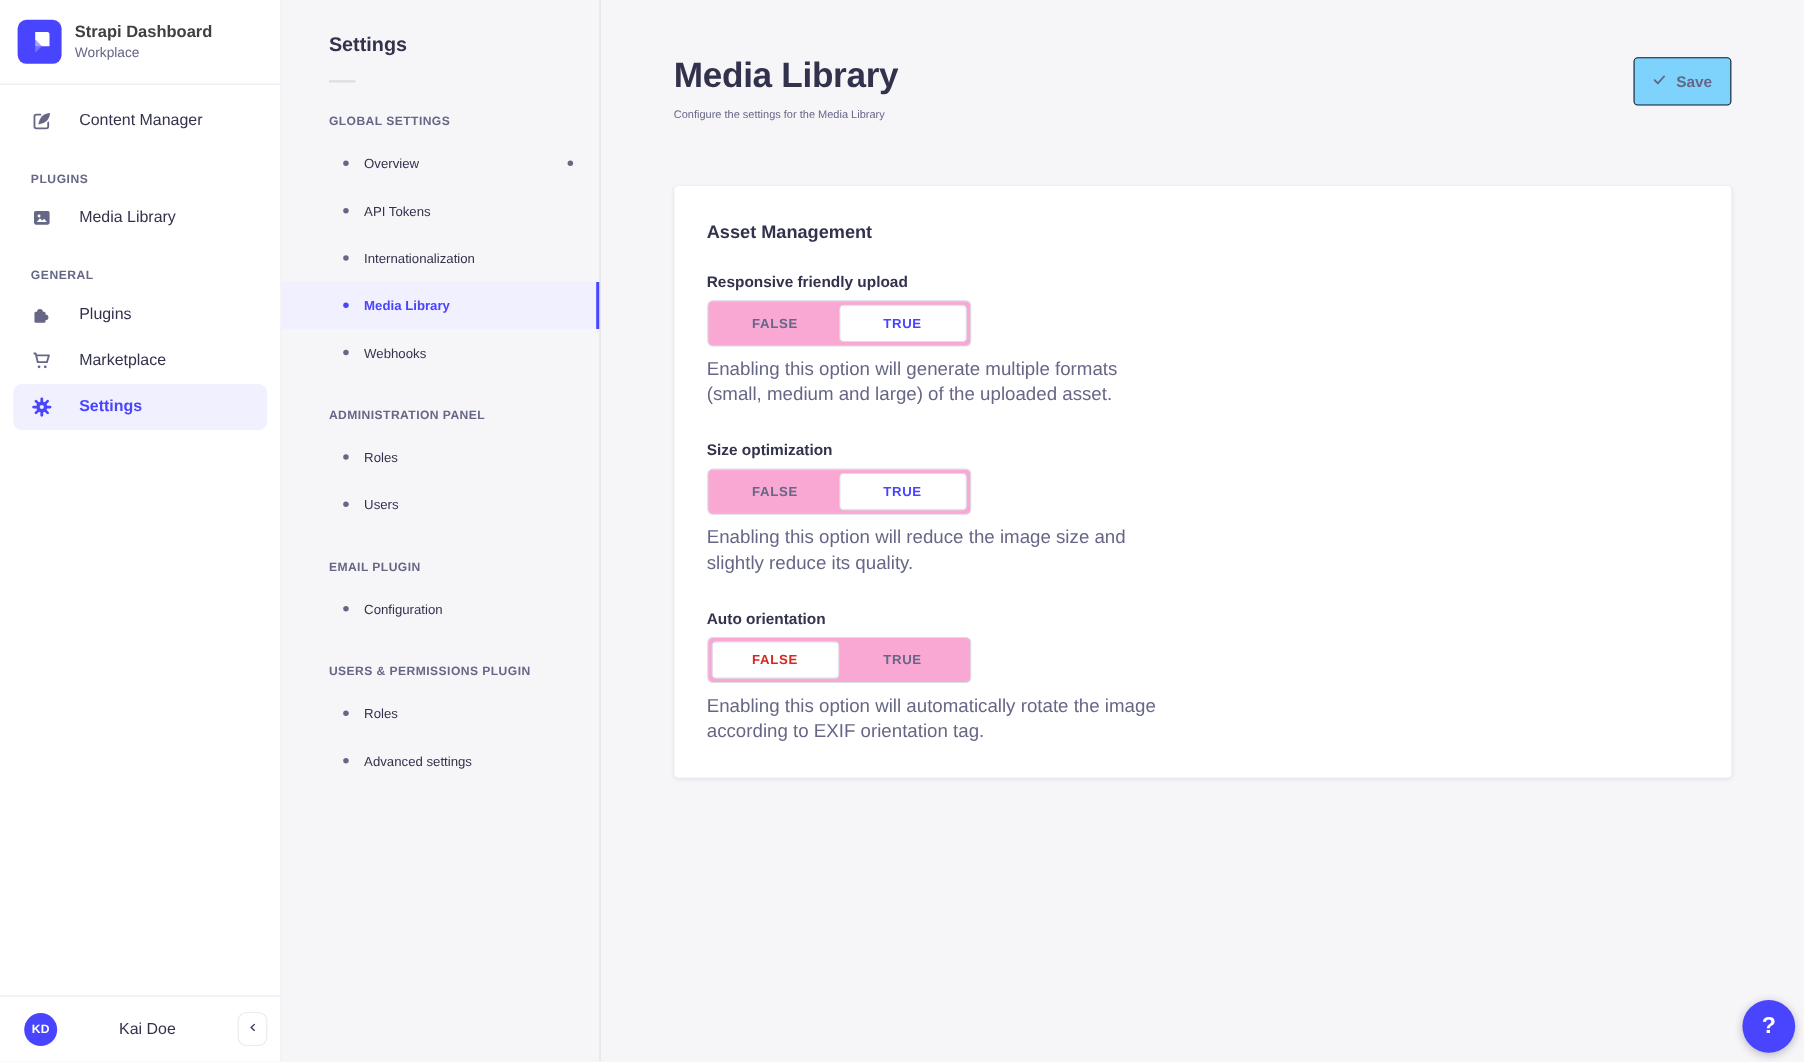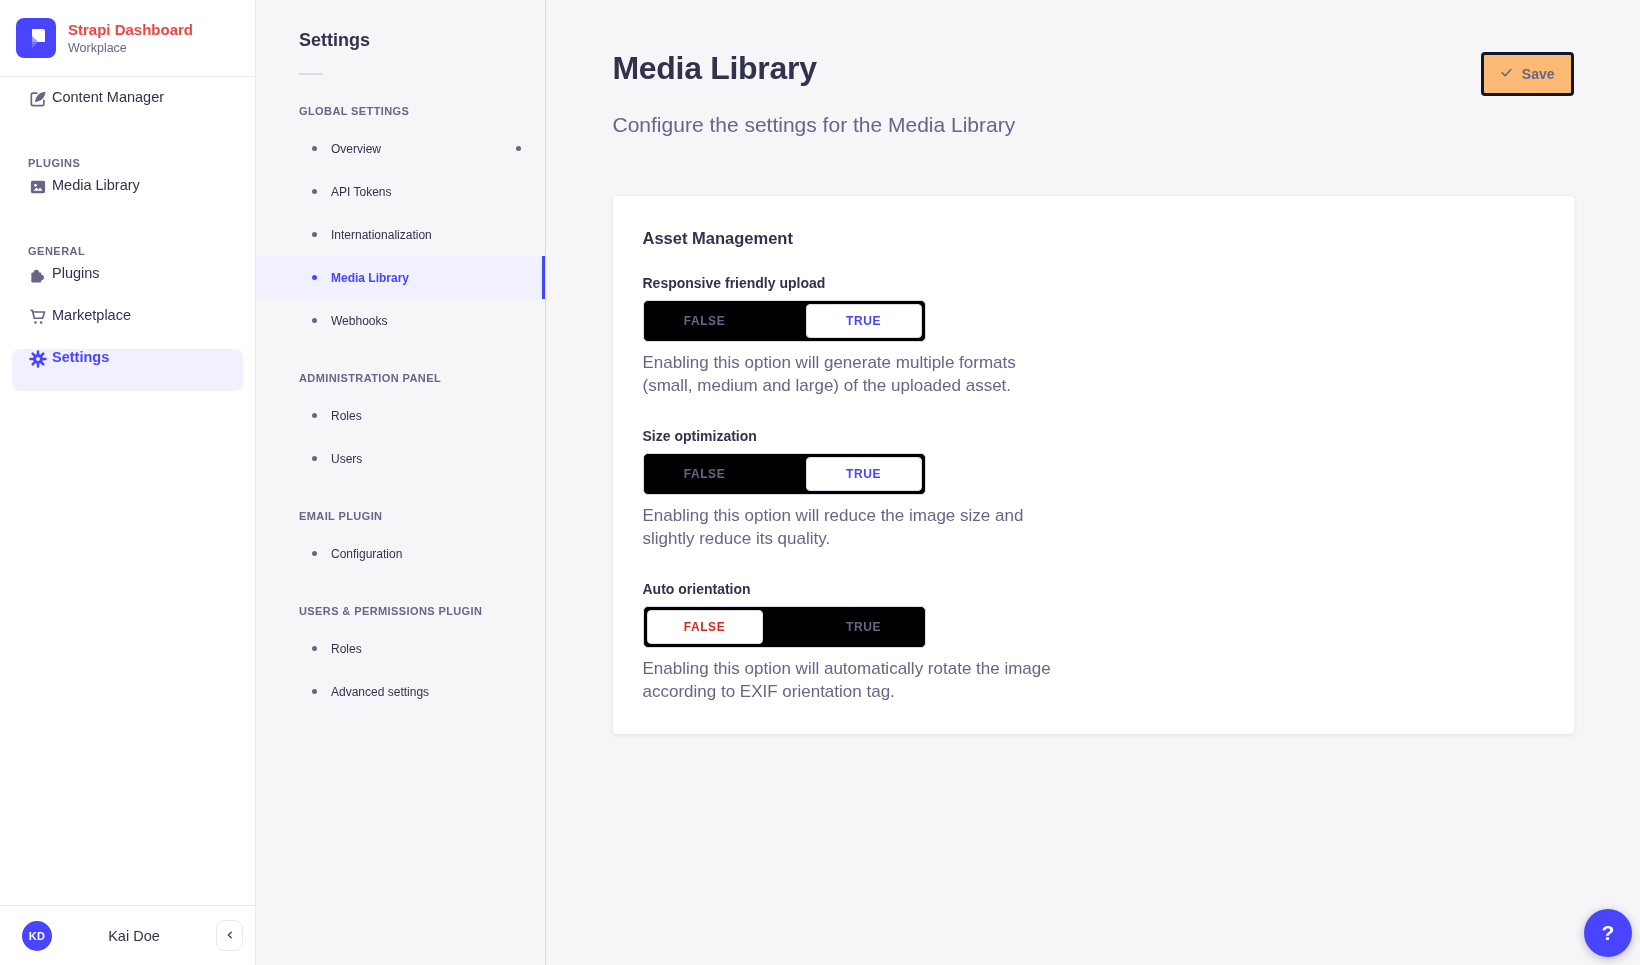--- a/index.html
+++ b/index.html
@@ -20,26 +20,26 @@
     display:flex; flex-direction:column;
   }
   .brand {
     display:flex; align-items:center; gap:12px;
     padding:18px 16px; border-bottom:1px solid #eaeaef;
   }
   .logo {
     width:40px; height:40px; border-radius:8px;
     background:#4945ff; flex:none;
   }
-  .brand-title { font-size:15px; font-weight:700; color:#ef4444; line-height:1.25; }
+  .brand-title { font-size:15px; font-weight:700; color:#404040; line-height:1.25; }
   .brand-sub   { font-size:12.5px; color:#666687; margin-top:2px; }
 
   .side-nav { flex:1; padding-top:12px; }
   .nav-item {
-    display:flex; gap:4px;
+    display:flex; align-items:center; gap:24px;
     height:42px; padding:0 16px 0 28px;
     font-size:14.5px; font-weight:500; color:#32324d;
     cursor:pointer;
   }
   .nav-item .nicon { width:20px; height:20px; flex:none; display:flex; align-items:center; justify-content:center; }
   .nav-item.active {
     margin:0 12px; padding-left:16px; border-radius:8px;
     background:#f0f0ff; color:#4945ff; font-weight:700;
   }
   .nav-section-title {
@@ -92,44 +92,44 @@
     box-shadow:inset -3px 0 0 #4945ff;
   }
   .subnav-item.active .bullet { background:#4945ff; }
   .notif-dot { width:5px; height:5px; border-radius:50%; background:#666687; margin-left:auto; }
 
   
   .main { flex:1; height:965px; overflow:hidden; position:relative; }
   .content { width:961px; margin:0 auto; }
   .page-header { padding-top:50px; display:flex; justify-content:space-between; align-items:flex-start; }
   .page-title { font-size:32px; font-weight:700; color:#32324d; letter-spacing:-.3px; }
-  .page-subtitle { margin-top:26px; font-size:21px; color:#666687; }
+  .page-subtitle { margin-top:12px; font-size:10px; color:#666687; }
   .save-btn {
     margin-top:2px; height:44px; padding:0 16px;
     display:flex; align-items:center; gap:9px;
-    background:#fdba74; border:3px solid #0f172a; border-radius:4px;
+    background:#7dd3fc; border:1px solid #0f172a; border-radius:4px;
     font-size:14px; font-weight:700; color:#666687;
     font-family:"Liberation Sans", sans-serif; cursor:default;margin-left:31px;
   }
 
   .card {
     margin-top:59px; background:#ffffff; border-radius:4px;
     box-shadow:0 1px 4px rgba(33,33,52,.1);
     padding:33px 30px 30px;
   }
   .card-title { font-size:16.5px; font-weight:700; color:#32324d; }
   .field-grid {
     margin-top:27px;
     display:grid; grid-template-columns:1fr;
     column-gap:46px; row-gap:30px;
   }
   .field-label { font-size:14px; font-weight:700; color:#32324d; }
   .toggle {
     margin-top:9px; display:inline-flex; padding:3px;
-    background:#000000; border:1px solid #dcdce4; border-radius:5px;gap:43px;
+    background:#f9a8d4; border:1px solid #dcdce4; border-radius:5px;
   }
   .opt {
     width:116px; height:34px; border-radius:4px;
     display:flex; align-items:center; justify-content:center;
     font-size:12px; font-weight:700; letter-spacing:.6px;
     color:#666687; cursor:pointer;
   }
   .opt.sel { background:#ffffff; border:1px solid #dcdce4; }
   .opt.sel-true  { color:#4945ff; }
   .opt.sel-false { color:#d02b20; }

